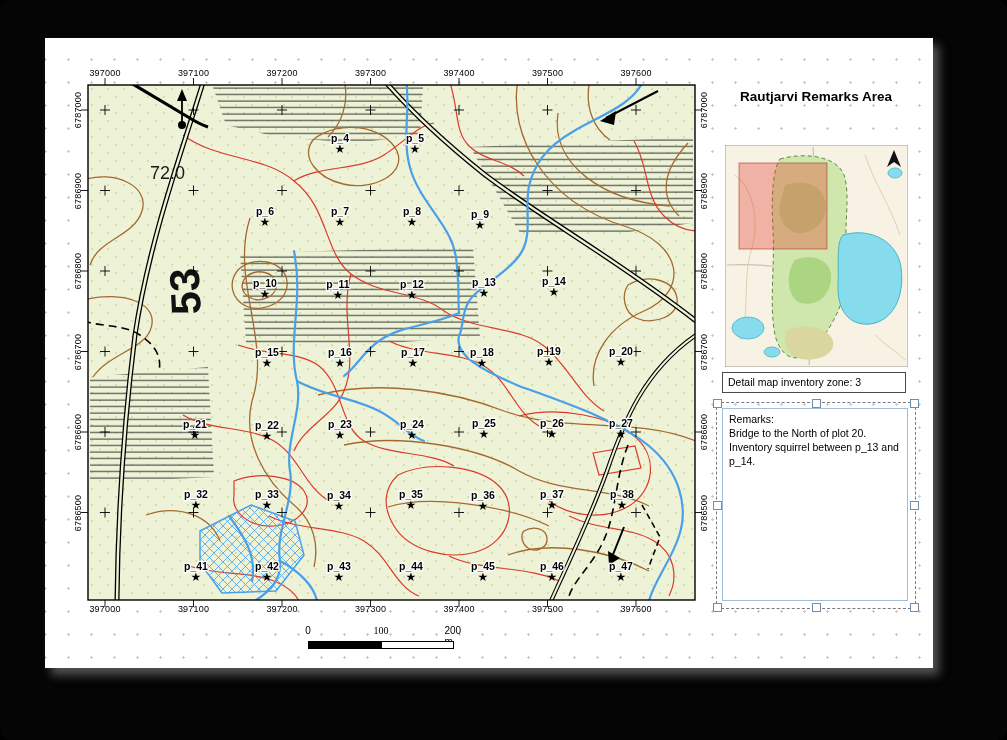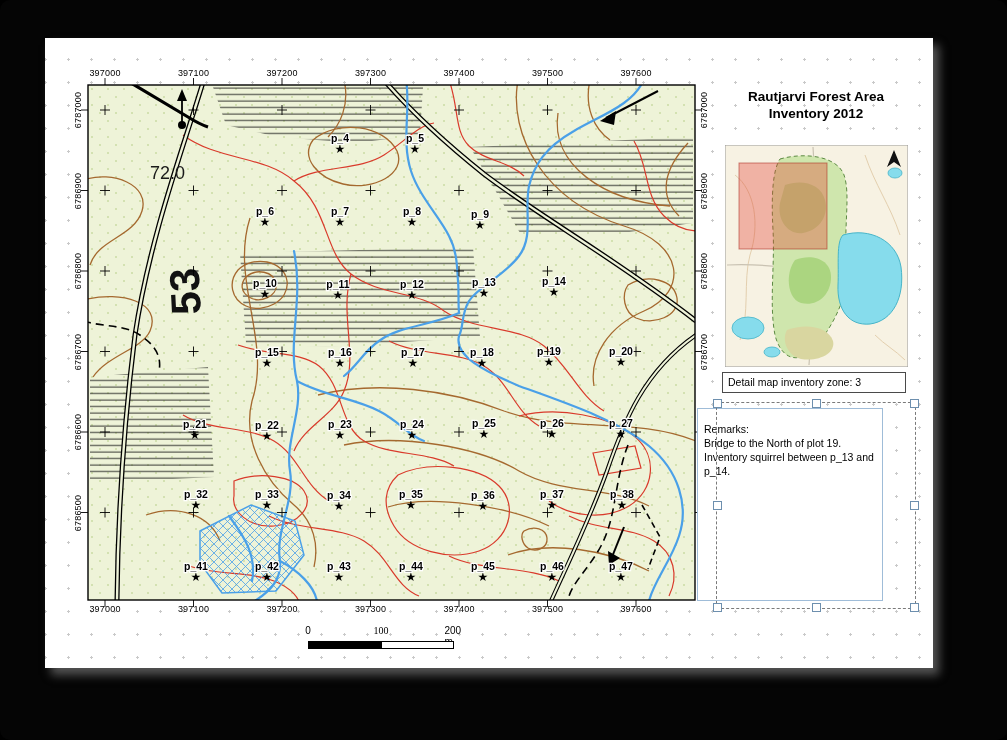--- a/index.html
+++ b/index.html
@@ -16,23 +16,23 @@
   .plot-label{font-family:"Liberation Sans",sans-serif;font-size:10.5px;font-weight:700;text-anchor:middle;
               fill:#000;stroke:#ffffff;stroke-width:2.4px;paint-order:stroke;}
   .plot-star{font-size:12px;text-anchor:middle;fill:#000;}
   .map-elev{font-family:"Liberation Sans",sans-serif;font-size:18px;fill:#1a1a1a;}
   .map-road-number{font-family:"Liberation Sans",sans-serif;font-size:42px;font-weight:600;fill:#111;}
   .title-item{position:absolute;left:672px;top:50px;width:198px;text-align:center;
               font-size:13.5px;font-weight:700;line-height:17px;color:#000;}
   .overview-item{position:absolute;left:680px;top:107px;width:183px;height:222px;}
   .zone-box{position:absolute;left:677px;top:334px;width:184px;height:21px;box-sizing:border-box;
             background:#fff;border:1px solid #4a4a4a;font-size:10.5px;line-height:18px;padding:0 5px;color:#000;}
-  .remarks-box{position:absolute;left:652px;top:370px;width:186px;height:193px;box-sizing:border-box;
+  .remarks-box{position:absolute;left:677px;top:370px;width:186px;height:193px;box-sizing:border-box;
                background:#fff;border:1px solid #9fbcd8;font-size:10.5px;line-height:14px;
-               padding:13px 6px;color:#000;}
+               padding:3px 6px;color:#000;}
   .selection{position:absolute;left:671px;top:364px;width:198px;height:205px;
              border:1px dashed #7a7a7a;pointer-events:none;}
   .handle{position:absolute;width:7px;height:7px;background:#fff;border:1px solid #6d8fae;pointer-events:auto;}
   .scalebar-item{position:absolute;left:258px;top:587px;width:170px;height:34px;font-size:10px;color:#000;}
   .sb-label{position:absolute;top:0;transform:translateX(-50%);}
   .sb-seg{position:absolute;top:16px;height:8px;width:73px;box-sizing:border-box;border:1px solid #000;}
 </style>
 </head>
 <body>
 
@@ -332,22 +332,21 @@
         <div class="grid-label" style="left: 659px; top: 233px; transform: translate(-50%, -50%) rotate(-90deg);">6786800</div>
         <div class="grid-label" style="left: 33px; top: 313.5px; transform: translate(-50%, -50%) rotate(-90deg);">6786700</div>
         <div class="grid-label" style="left: 659px; top: 313.5px; transform: translate(-50%, -50%) rotate(-90deg);">6786700</div>
         <div class="grid-label" style="left: 33px; top: 394px; transform: translate(-50%, -50%) rotate(-90deg);">6786600</div>
         <div class="grid-label" style="left: 659px; top: 394px; transform: translate(-50%, -50%) rotate(-90deg);">6786600</div>
         <div class="grid-label" style="left: 33px; top: 474.5px; transform: translate(-50%, -50%) rotate(-90deg);">6786500</div>
         <div class="grid-label" style="left: 659px; top: 474.5px; transform: translate(-50%, -50%) rotate(-90deg);">6786500</div>
       </div>
 
     <div class="title-item">
-      <div>Rautjarvi Forest Area</div>
-      <div>Inventory 2012</div>
+      <div>Rautjarvi Remarks Area</div>
     </div>
 
     <div class="overview-item">
       <svg viewBox="0 0 183 222" width="183" height="222">
         <rect width="183" height="222" fill="#f7f2e3" stroke="#999" stroke-width="1"></rect>
         <g stroke="#e3cfae" fill="none" stroke-width="1">
           <path d="M10,30 C30,45 35,80 25,110 C18,135 25,170 15,195"></path>
           <path d="M140,10 C150,40 165,60 175,90"></path>
           <path d="M150,190 C160,200 170,205 180,215"></path>
         </g>
@@ -367,21 +366,21 @@
         <path d="M169,5 L176,22 L169,17 L162,22 Z" fill="#111"></path>
       </svg>
     </div>
 
     <div class="zone-box">
       <span>Detail map inventory zone: 3</span>
     </div>
 
     <div class="remarks-box">
       <div>Remarks:</div>
-      <div>Bridge to the North of plot 19.</div>
+      <div>Bridge to the North of plot 20.</div>
       <div>Inventory squirrel between p_13 and p_14.</div>
     </div>
 
     <div class="selection">
       <div class="handle" style="left:-4px;top:-4px;"></div>
       <div class="handle" style="left:95px;top:-4px;"></div>
       <div class="handle" style="right:-4px;top:-4px;"></div>
       <div class="handle" style="left:-4px;top:98px;"></div>
       <div class="handle" style="right:-4px;top:98px;"></div>
       <div class="handle" style="left:-4px;bottom:-4px;"></div>

